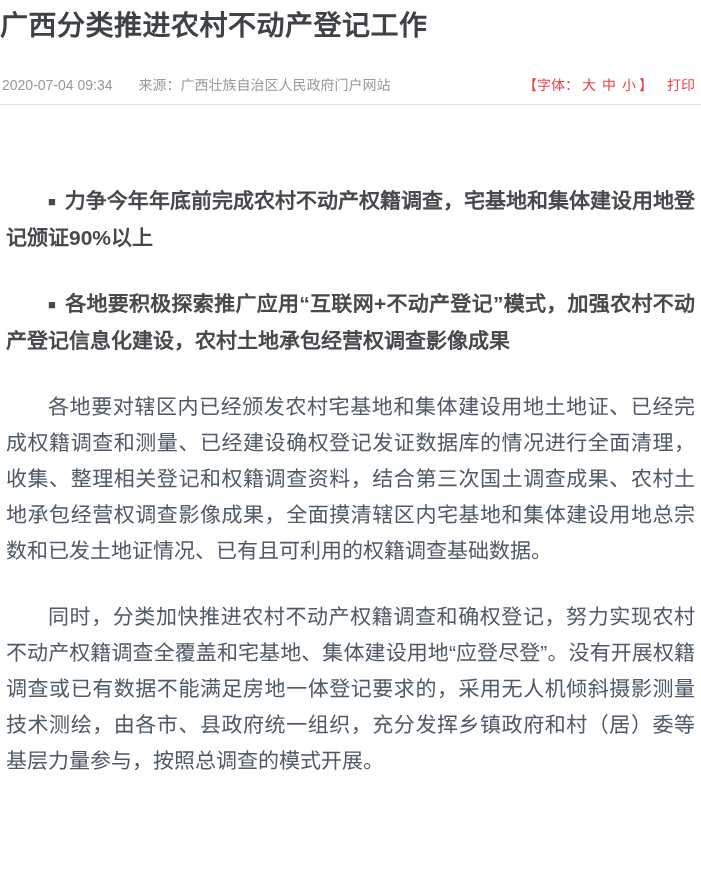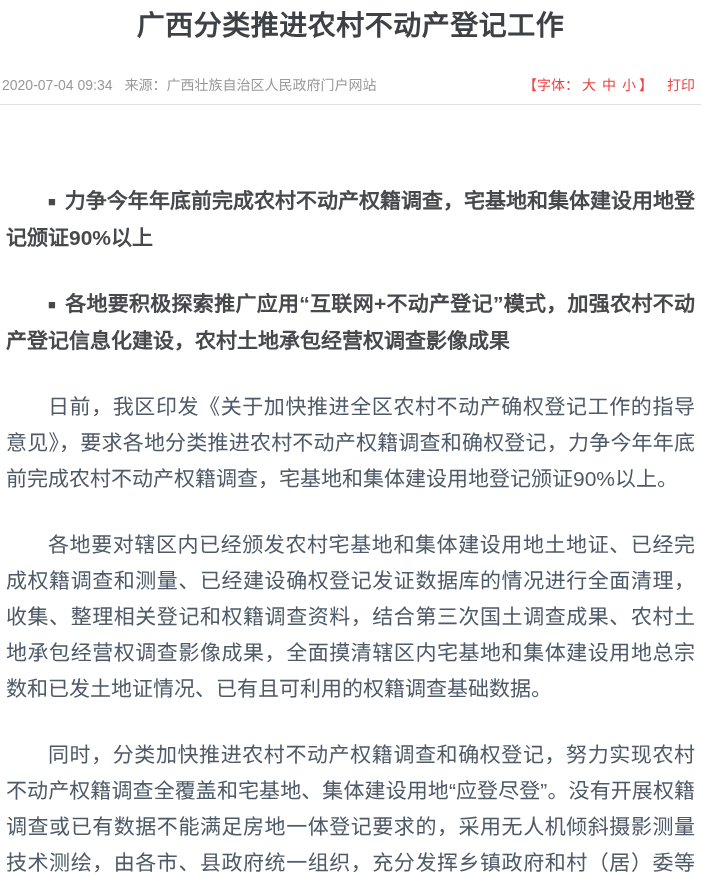--- a/index.html
+++ b/index.html
@@ -13,36 +13,35 @@
     overflow: hidden;
     box-sizing: border-box;
     background: #ffffff;
     font-family: "Liberation Sans", "DejaVu Sans", sans-serif;
   }
   .page-title {
     margin: 7px 0 0 0;
     font-size: 28px;
     line-height: 38px;
     font-weight: bold;
-    text-align: center;
     color: #3e4246;
     letter-spacing: 0.5px;
   }
   .meta-bar {
     margin-top: 30px;
     padding: 0 6px 0 2px;
     display: flex;
     justify-content: space-between;
     align-items: center;
     font-size: 14px;
     line-height: 20px;
     color: #999999;
   }
   .meta-left .source {
-    margin-left: 8px;
+    margin-left: 22px;
   }
   .meta-right {
     color: #ef4444;
   }
   .meta-right .fs-opt {
     margin: 0 3px;
     cursor: pointer;
   }
   .meta-right .print {
     margin-left: 14px;
@@ -97,21 +96,20 @@
   </div>
 
   <hr class="divider">
 
   <div class="content">
 
     <p class="summary"><span class="bullet">■</span><span>力争今年年底前完成农村不动产权籍调查，宅基地和集体建设用地登记颁证90%以上</span></p>
 
     <p class="summary"><span class="bullet">■</span><span>各地要积极探索推广应用“互联网+不动产登记”模式，加强农村不动产登记信息化建设，农村土地承包经营权调查影像成果</span></p>
 
-    <p>日前，我区印发《关于加快推进全区农村不动产确权登记工作的指导意见》，要求各地分类推进农村不动产权籍调查和确权登记，力争今年年底前完成农村不动产权籍调查，宅基地和集体建设用地登记颁证90%以上。</p>
 
     <p>各地要对辖区内已经颁发农村宅基地和集体建设用地土地证、已经完成权籍调查和测量、已经建设确权登记发证数据库的情况进行全面清理，收集、整理相关登记和权籍调查资料，结合第三次国土调查成果、农村土地承包经营权调查影像成果，全面摸清辖区内宅基地和集体建设用地总宗数和已发土地证情况、已有且可利用的权籍调查基础数据。</p>
 
     <p>同时，分类加快推进农村不动产权籍调查和确权登记，努力实现农村不动产权籍调查全覆盖和宅基地、集体建设用地“应登尽登”。没有开展权籍调查或已有数据不能满足房地一体登记要求的，采用无人机倾斜摄影测量技术测绘，由各市、县政府统一组织，充分发挥乡镇政府和村（居）委等基层力量参与，按照总调查的模式开展。</p>
 
   </div>
 
 </div>
 
 </body></html>

